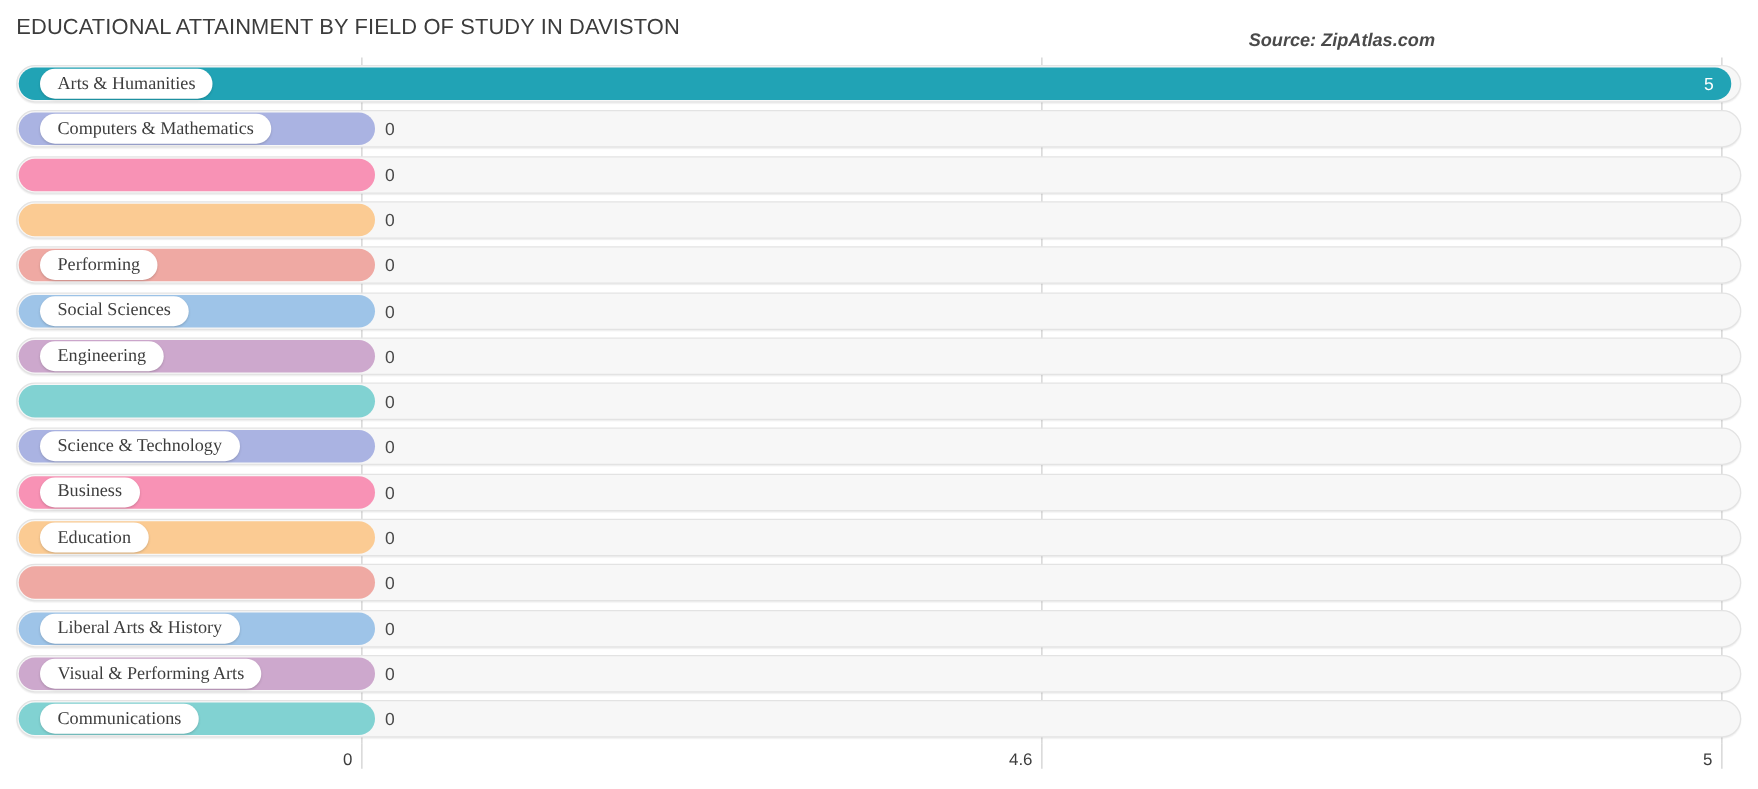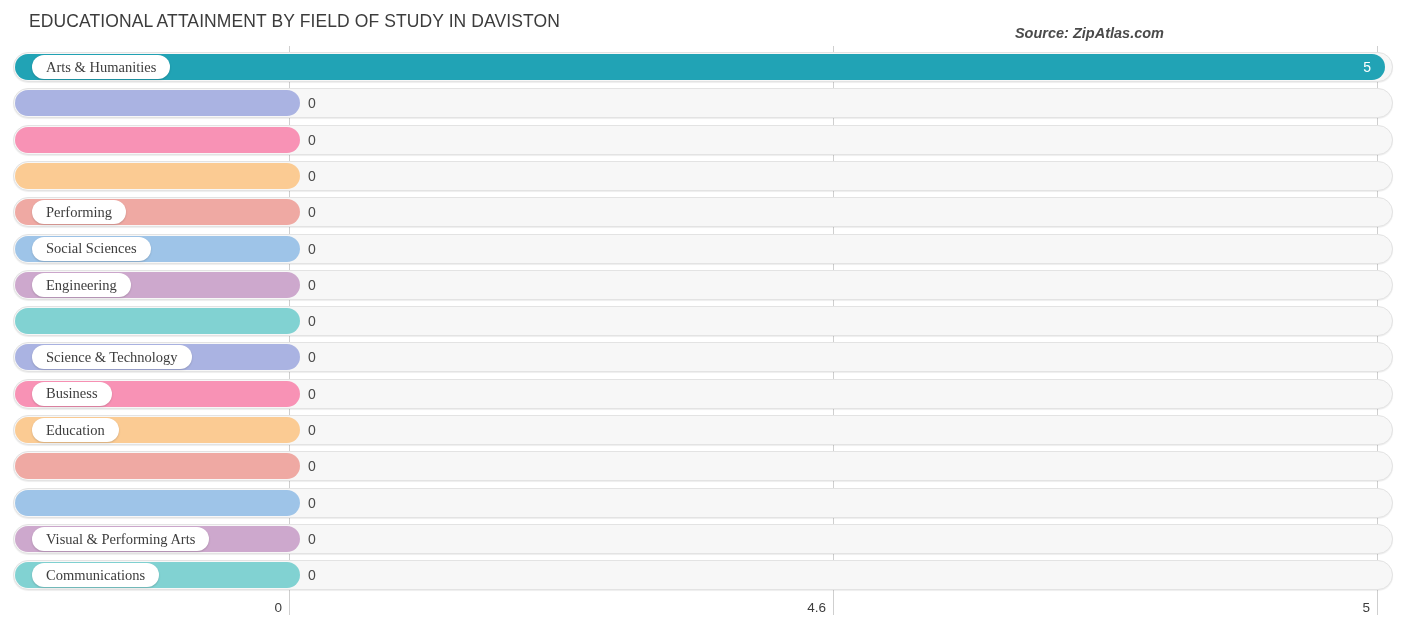--- a/index.html
+++ b/index.html
@@ -12,21 +12,21 @@
     height: 631px;
     font-family: "Liberation Sans", sans-serif;
     position: relative;
     overflow: hidden;
     -webkit-font-smoothing: antialiased;
   }
 
   
   #header {
     position: absolute;
-    left: 16px; top: 0;
+    left: 0; top: 0;
     width: 1160px;
     height: 45px;
   }
   #chart-title {
     position: absolute;
     left: 13px;
     top: 11px;
     font-size: 17.5px;
     color: #3c3c3c;
     letter-spacing: 0.1px;
@@ -170,20 +170,23 @@
         <span class="bar-value-in">5</span>
       </div>
       <div class="cat-capsule">
         <span class="cat-label">Arts &amp; Humanities</span>
       </div>
     </div>
     <div class="row" style="top: 42.3px;">
       <div class="track"></div>
       <div class="bar" style="background: rgb(170, 179, 226); width: 285px;"></div>
       <div class="bar-value-out" style="left: 295px;">0</div>
+      <div class="cat-capsule">
+        <span class="cat-label">Computers &amp; Mathematics</span>
+      </div>
     </div>
     <div class="row" style="top: 78.6px;">
       <div class="track"></div>
       <div class="bar" style="background: rgb(248, 146, 181); width: 285px;"></div>
       <div class="bar-value-out" style="left: 295px;">0</div>
     </div>
     <div class="row" style="top: 114.9px;">
       <div class="track"></div>
       <div class="bar" style="background: rgb(251, 203, 147); width: 285px;"></div>
       <div class="bar-value-out" style="left: 295px;">0</div>
@@ -243,20 +246,23 @@
     </div>
     <div class="row" style="top: 405.3px;">
       <div class="track"></div>
       <div class="bar" style="background: rgb(239, 169, 163); width: 285px;"></div>
       <div class="bar-value-out" style="left: 295px;">0</div>
     </div>
     <div class="row" style="top: 441.6px;">
       <div class="track"></div>
       <div class="bar" style="background: rgb(158, 196, 232); width: 285px;"></div>
       <div class="bar-value-out" style="left: 295px;">0</div>
+      <div class="cat-capsule">
+        <span class="cat-label">Liberal Arts &amp; History</span>
+      </div>
     </div>
     <div class="row" style="top: 477.9px;">
       <div class="track"></div>
       <div class="bar" style="background: rgb(205, 168, 205); width: 285px;"></div>
       <div class="bar-value-out" style="left: 295px;">0</div>
       <div class="cat-capsule">
         <span class="cat-label">Visual &amp; Performing Arts</span>
       </div>
     </div>
     <div class="row" style="top: 514.2px;">

